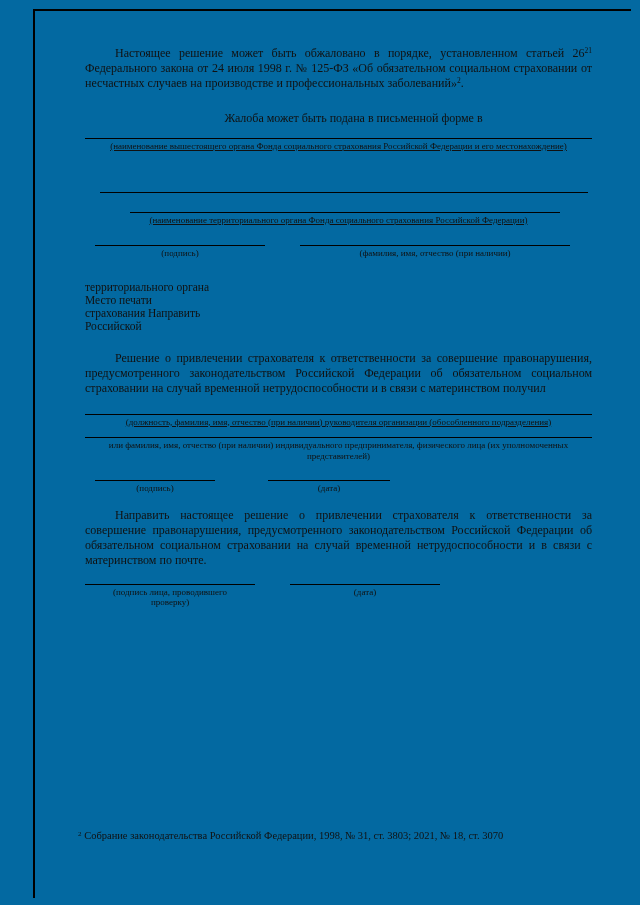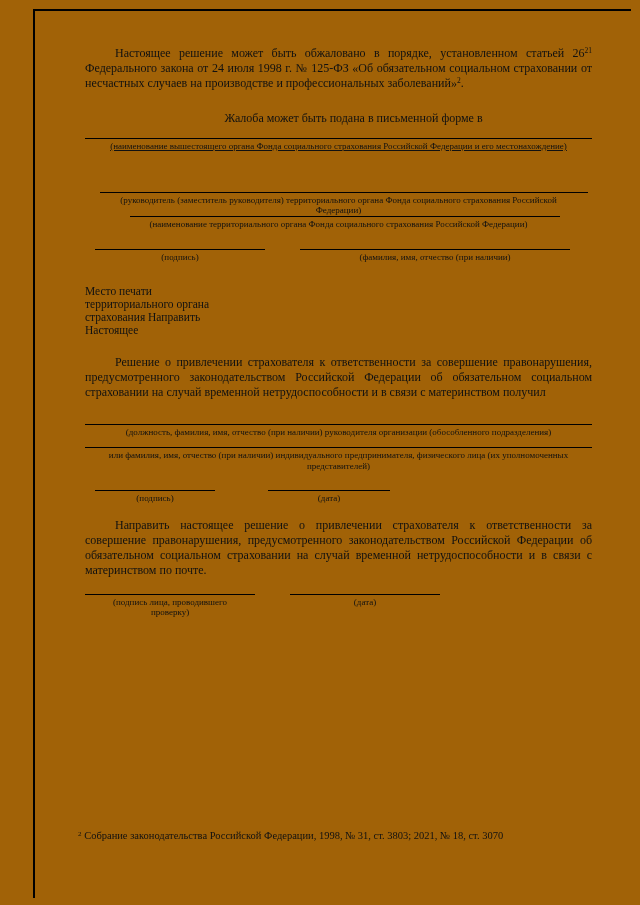--- a/index.html
+++ b/index.html
@@ -1,43 +1,43 @@
 <!DOCTYPE html>
 <html><head>
 <meta charset="utf-8">
 <style>
   html,body{margin:0;padding:0;}
   body{
     width:640px;height:905px;position:relative;overflow:hidden;
     background:#ffffff;color:#111;
     font-family:"Liberation Serif", serif;
   }
-  .page{position:absolute;inset:0;background:#a16207;}
+  .page{position:absolute;inset:0;background:#0369a1;}
   .border-top{position:absolute;left:33px;top:9px;width:598px;height:2px;background:#000;}
   .border-left{position:absolute;left:33px;top:9px;width:2px;height:889px;background:#000;}
   .content{position:absolute;left:85px;top:46px;width:507px;font-size:12px;line-height:15px;}
   .para{margin:0;}
   .justified{text-align:justify;text-indent:30px;}
   .complaint{margin-top:20px;text-indent:30px;text-align:center;}
   sup{font-size:7.5px;line-height:0;vertical-align:4px;}
   .rule{height:0;border-bottom:1px solid #000;}
   .caption{font-size:9px;line-height:10.5px;text-align:center;margin-top:2px;}
   .field-authority{margin-top:12px;text-decoration:underline;}
   .field-head{margin-top:40px;}
   .field-head .rule{margin-left:15px;margin-right:4px;}
   .field-head .caption{max-width:470px;margin-left:auto;margin-right:auto;}
-  .field-territorial{}
+  .field-territorial{margin-top:19px;text-decoration:underline;}
   .field-territorial .rule{margin-left:45px;margin-right:32px;}
   .row{display:flex;}
   .field-sign-name{margin-top:20px;}
   .col-sign{width:170px;margin-left:10px;}
   .col-name{width:270px;margin-left:35px;}
   .stamp{margin-top:22px;font-size:11.5px;line-height:13px;}
   .decision{margin-top:18px;}
-  .field-received1{margin-top:24px;}
+  .field-received1{margin-top:18px;text-decoration:underline;}
   .field-received2{margin-top:10px;}
   .field-sign-date{margin-top:19px;}
   .col-sd-sign{width:120px;margin-left:10px;}
   .col-sd-date{width:122px;margin-left:53px;}
   .send{margin-top:14px;}
   .field-inspector{margin-top:16px;}
   .col-insp-sign{width:170px;}
   .caption-insp{max-width:125px;margin-left:auto;margin-right:auto;}
   .col-insp-date{width:150px;margin-left:35px;}
   .footnote{position:absolute;left:78px;top:829px;font-size:10.5px;line-height:13px;}
@@ -56,44 +56,43 @@
 
     <p class="para complaint">Жалоба может быть подана в письменной форме в</p>
 
     <div class="field field-authority">
       <div class="rule"></div>
       <div class="caption">(наименование вышестоящего органа Фонда социального страхования Российской Федерации и его местонахождение)</div>
     </div>
 
     <div class="field field-head">
       <div class="rule"></div>
-      <div class="caption">(руководитель (заместитель руководителя) территориального органа Фонда социального страхования Российской Федерации)</div>
     </div>
 
     <div class="field field-territorial">
       <div class="rule"></div>
       <div class="caption">(наименование территориального органа Фонда социального страхования Российской Федерации)</div>
     </div>
 
     <div class="row field-sign-name">
       <div class="col-sign">
         <div class="rule"></div>
         <div class="caption">(подпись)</div>
       </div>
       <div class="col-name">
         <div class="rule"></div>
         <div class="caption">(фамилия, имя, отчество (при наличии)</div>
       </div>
     </div>
 
     <div class="stamp">
+      <div>территориального органа</div>
       <div>Место печати</div>
-      <div>территориального органа</div>
       <div>страхования Направить</div>
-      <div>Настоящее</div>
+      <div>Российской</div>
     </div>
 
     <p class="para justified decision">Решение о привлечении страхователя к ответственности за совершение правонарушения, предусмотренного законодательством Российской Федерации об обязательном социальном страховании на случай временной нетрудоспособности и в связи с материнством получил</p>
 
     <div class="field field-received1">
       <div class="rule"></div>
       <div class="caption">(должность, фамилия, имя, отчество (при наличии) руководителя организации (обособленного подразделения)</div>
     </div>
 
     <div class="field field-received2">

